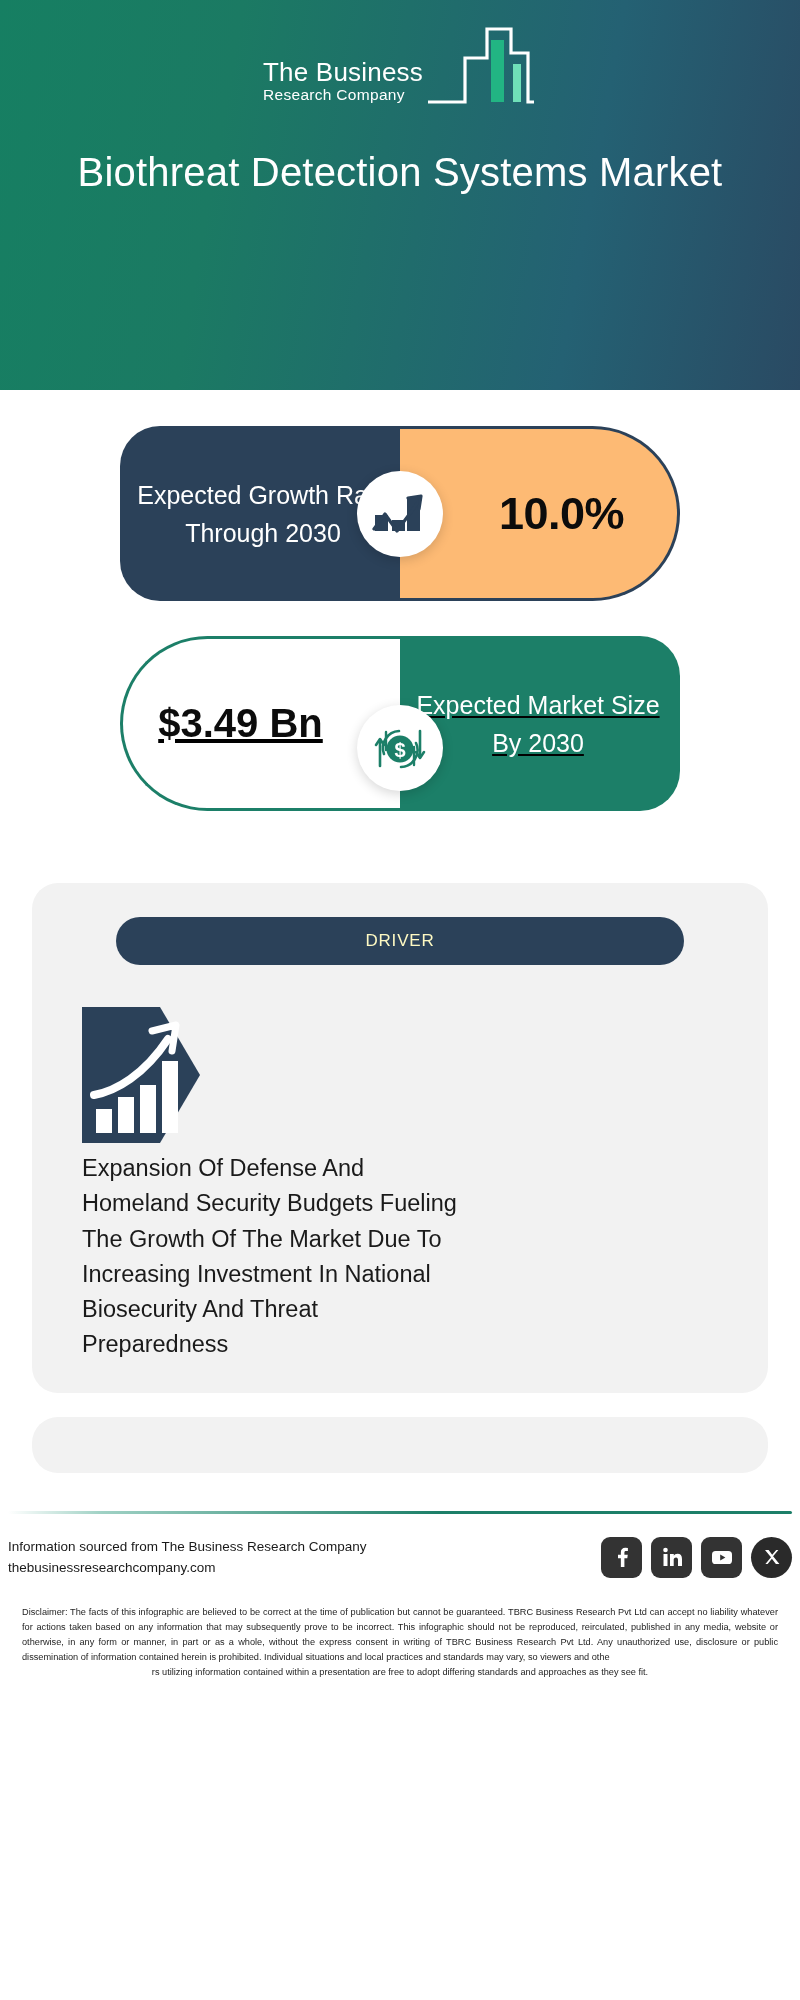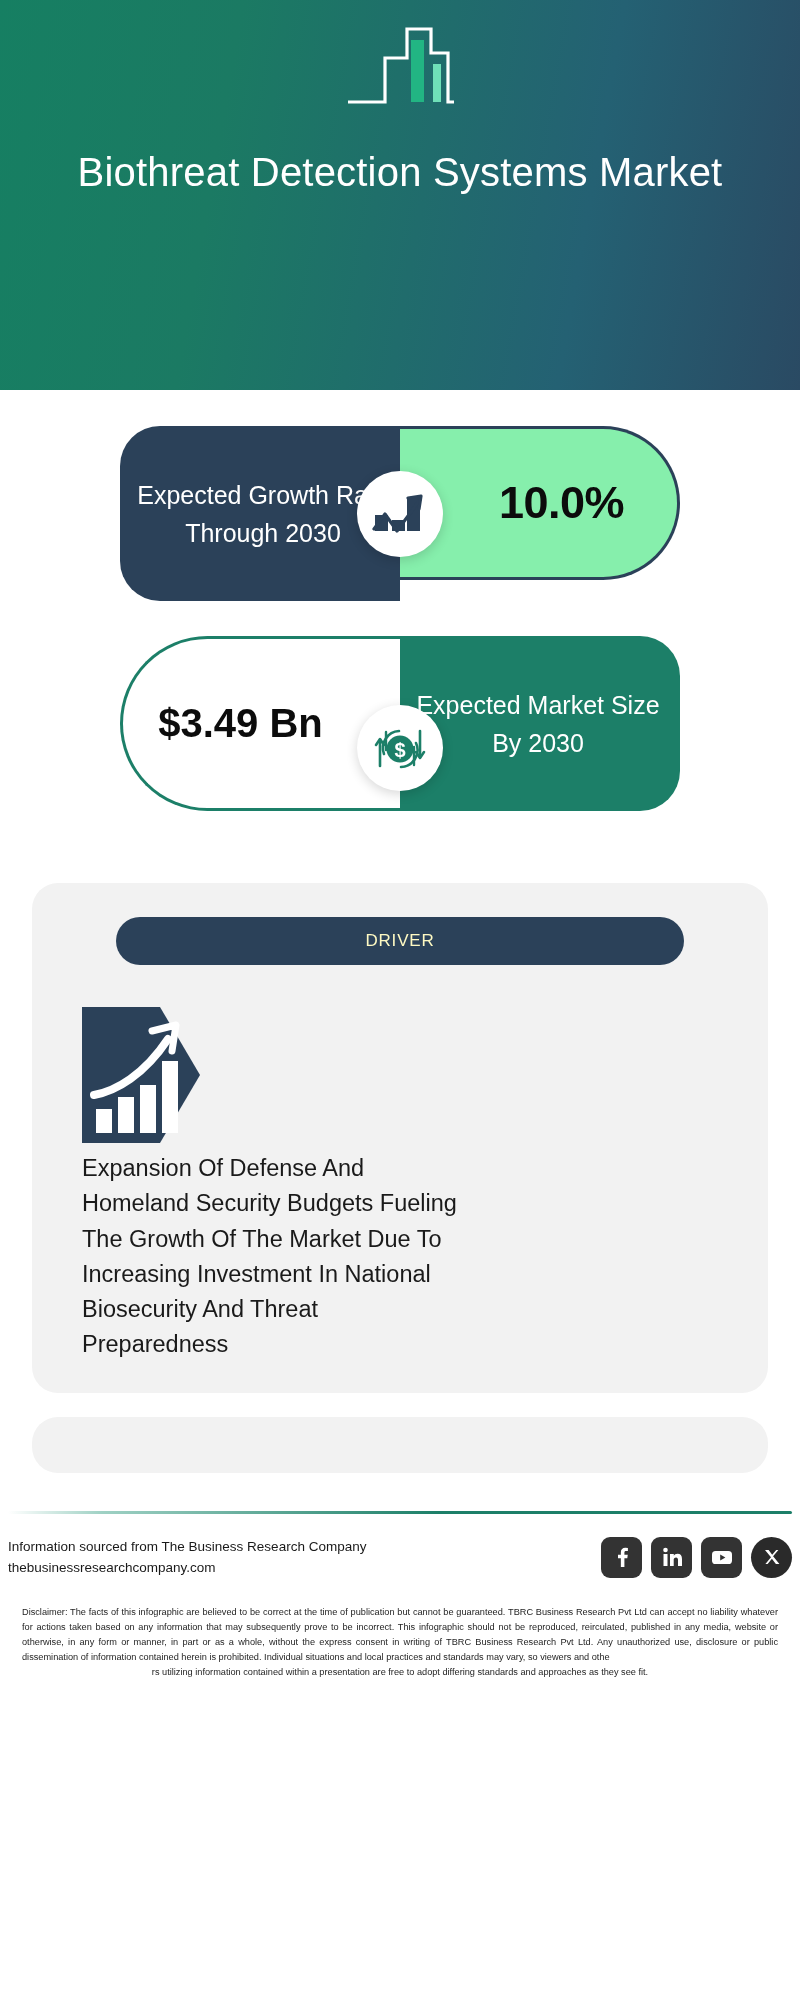--- a/index.html
+++ b/index.html
@@ -87,22 +87,22 @@
     padding-left:6px;
   }
   .stat1-left-text{
     color:#ffffff;
     font-size:25px;
     line-height:1.52;
     text-align:center;
     font-weight:400;
   }
   .stat1-right{
-    width:280px;height:154px;
-    background:#86efac;
+    width:280px;height:175px;
+    background:#fdba74;
     border:3px solid #2b4159;
     border-left:none;
     border-radius:0 88px 88px 0;
     box-sizing:border-box;
     display:flex;align-items:center;justify-content:center;
   }
   .stat1-value{
     color:#0c0c0c;
     font-size:45px;
     font-weight:700;
@@ -122,20 +122,21 @@
     z-index:5;
   }
 
   
   .stat2{
     position:relative;
     margin:35px auto 4px auto;
     width:560px;
     height:223px;
     display:flex;
+    text-decoration:underline;
   }
   .stat2-left{
     width:280px;height:175px;
     background:#ffffff;
     border:3px solid #1c7f68;
     border-right:none;
     border-radius:88px 0 0 88px;
     box-sizing:border-box;
     display:flex;align-items:center;justify-content:center;
   }
@@ -259,20 +260,24 @@
   }
 </style>
 </head>
 <body>
 
 <div class="page">
 
   <div class="header">
 
     <div class="logo">
+      <div class="logo-wordmark">
+        <div class="logo-line1">The Business</div>
+        <div class="logo-line2">Research Company</div>
+      </div>
       <div class="logo-mark">
         <svg width="112" height="86" viewBox="0 0 112 86">
           <path d="M3 80 H40 V36 H62 V7 H86 V31 H103 V80 H109" fill="none" stroke="#ffffff" stroke-width="3.2"></path>
           <rect x="66" y="18" width="13" height="62" fill="#27b municipality"></rect>
           <rect x="66" y="18" width="13" height="62" fill="#22b583"></rect>
           <rect x="88" y="42" width="8" height="38" fill="#6fe0b8"></rect>
         </svg>
       </div>
     </div>
 

